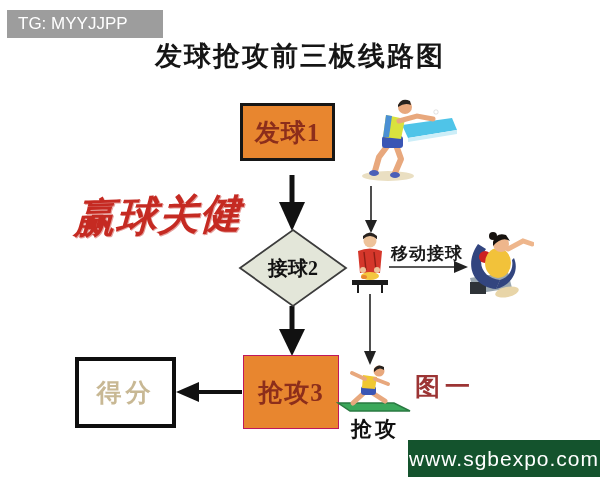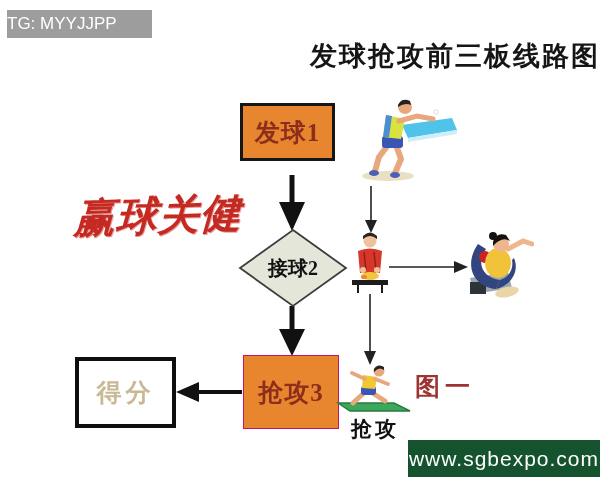--- a/index.html
+++ b/index.html
@@ -7,25 +7,25 @@
     position:relative;width:600px;height:480px;background:#ffffff;
     font-family:"Liberation Serif","DejaVu Serif",serif;overflow:hidden;
   }
   .abs{position:absolute;}
   
   .badge{
     background:#9d9d9d;color:#ffffff;
     font-family:"Liberation Sans","DejaVu Sans",sans-serif;
     display:flex;align-items:center;
   }
-  #badge-tl{left:7px;top:10px;width:145px;height:28px;font-size:17px;text-align:center;}
+  #badge-tl{left:7px;top:10px;width:145px;height:28px;font-size:17px;padding-left:11px;text-align:center;}
   #badge-br{left:408px;top:440px;width:192px;height:37px;font-size:21px;justify-content:center;background:#14532d;letter-spacing:1px;}
   
   #title{
-    left:0;top:38px;width:600px;text-align:right;
+    left:0;top:38px;width:600px;text-align:center;
     font-size:27px;font-weight:bold;color:#151515;letter-spacing:2px;
   }
   
   .node{
     box-sizing:border-box;display:flex;align-items:center;justify-content:center;
     font-weight:bold;letter-spacing:1px;
   }
   #node-serve{left:240px;top:103px;width:95px;height:58px;background:#e8862f;border:3px solid #161616;color:#8c2e1b;font-size:25px;}
   #node-attack{left:243px;top:355px;width:96px;height:74px;background:#e8862f;border:1px solid #be185d;color:#8c2e1b;font-size:25px;}
   #node-score{left:75px;top:357px;width:101px;height:71px;background:#ffffff;border:4px solid #0e0e0e;color:#c8b894;font-size:25px;letter-spacing:4px;}
@@ -186,20 +186,21 @@
 
     <path d="M27,12 L41,14 L39,26 L26,25 Z" fill="#f0c832"></path>
 
     <polyline points="29,16 16,10" stroke="#e8a87d" stroke-width="4" fill="none" stroke-linecap="round"></polyline>
     <polyline points="39,16 52,21" stroke="#e8a87d" stroke-width="4" fill="none" stroke-linecap="round"></polyline>
 
     <circle cx="43" cy="8" r="5.5" fill="#e8a87d"></circle>
     <path d="M38,6 Q42,0 48,4 L48,7 Q43,3 38,9 Z" fill="#26221f"></path>
   </svg>
 
+  <div id="label-move" class="abs">移动接球</div>
 
   <div id="label-attack-caption" class="abs">抢攻</div>
 
   <div id="label-figure" class="abs">图一</div>
 
   <div id="badge-br" class="abs badge">www.sgbexpo.com</div>
 
 </div>
 
 </body></html>

